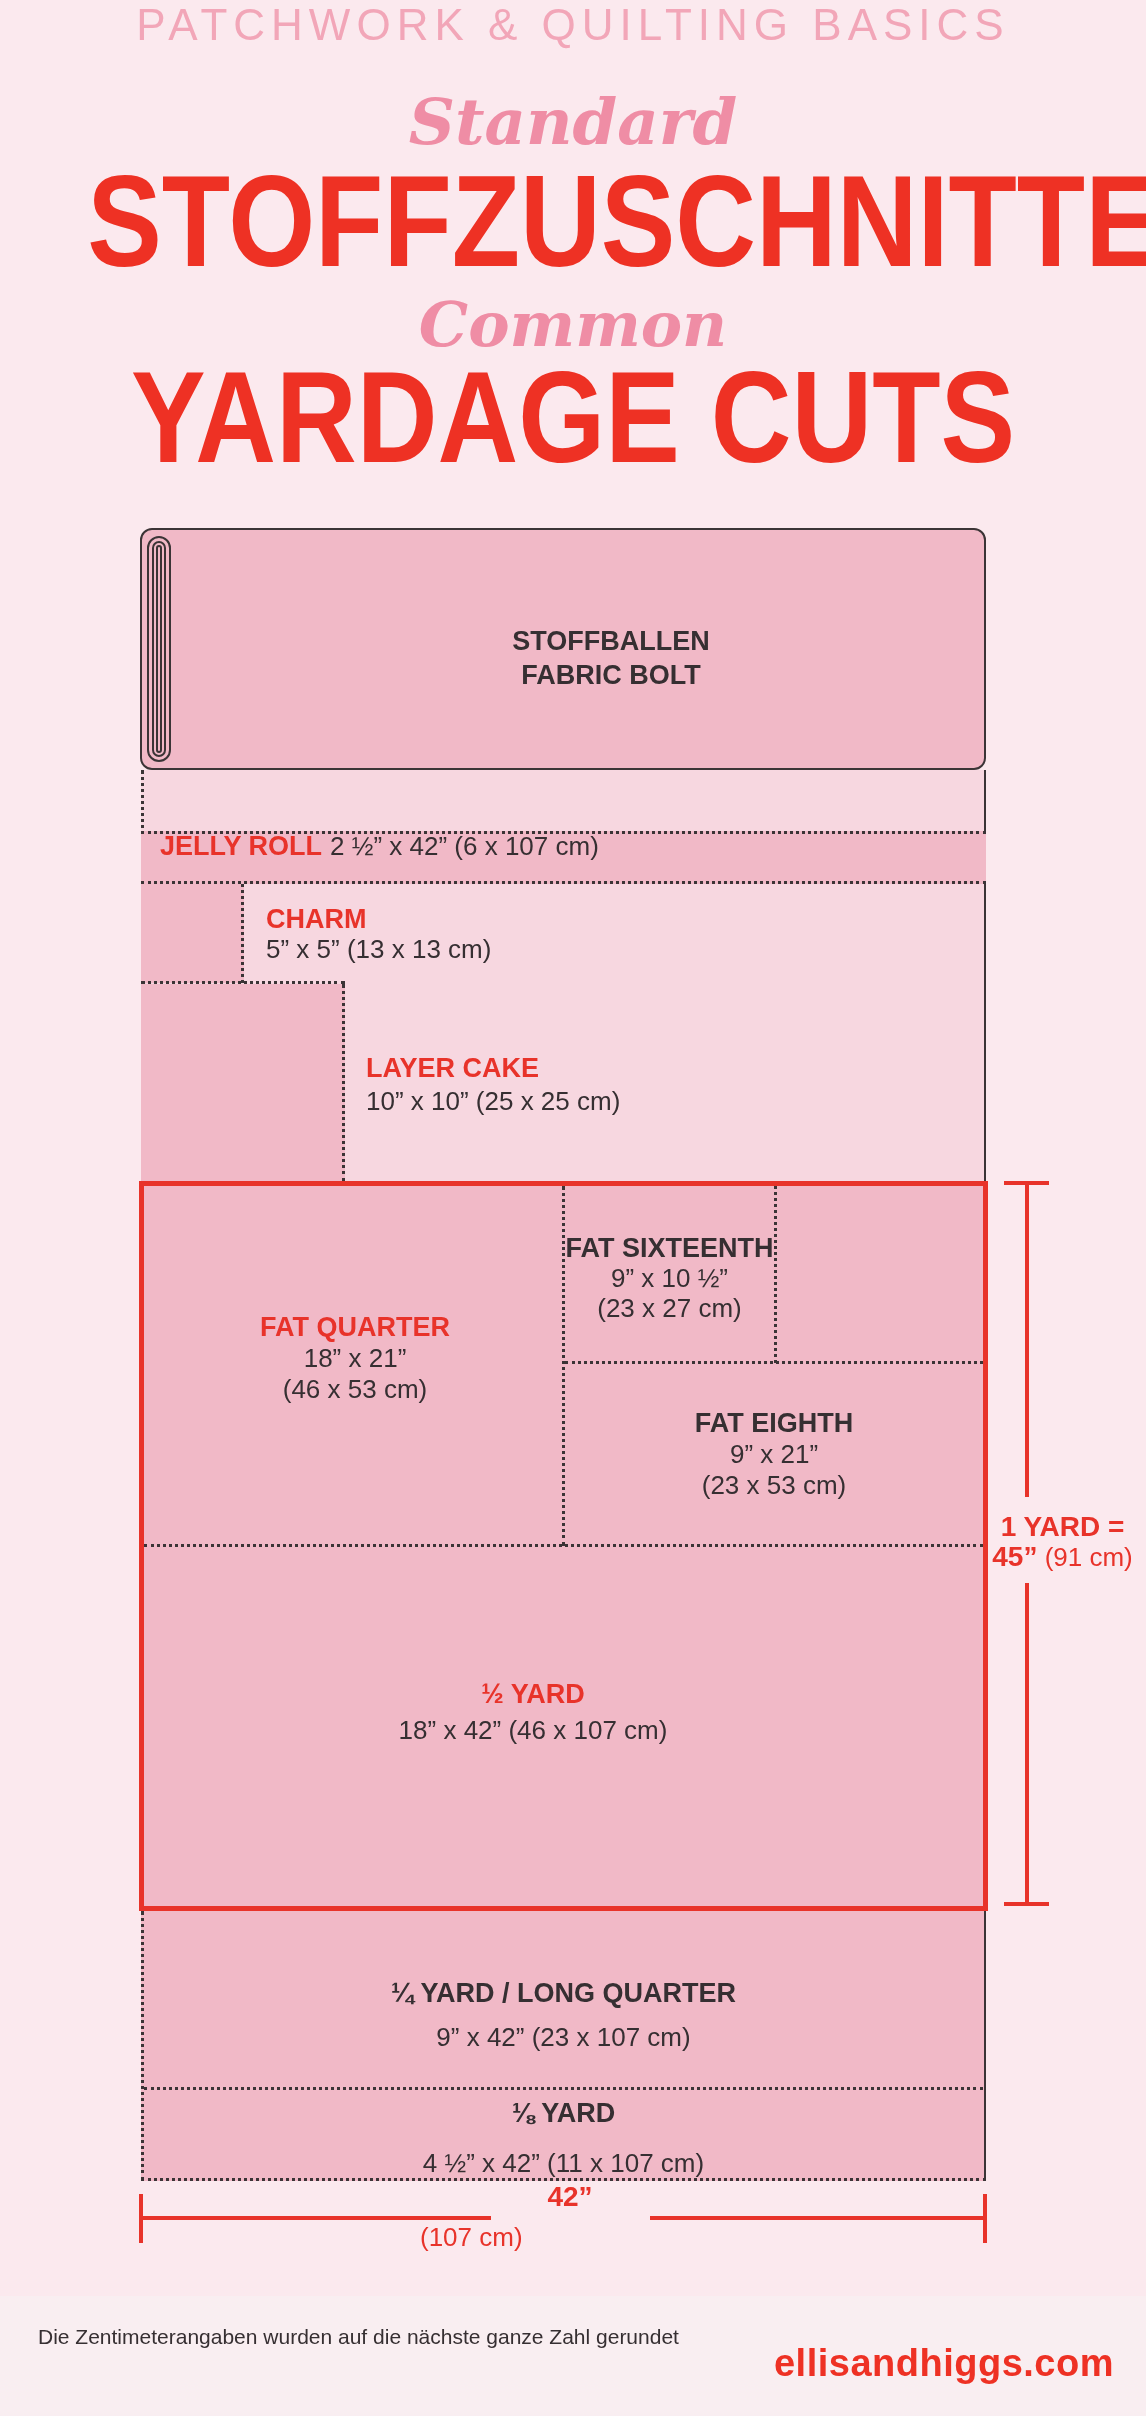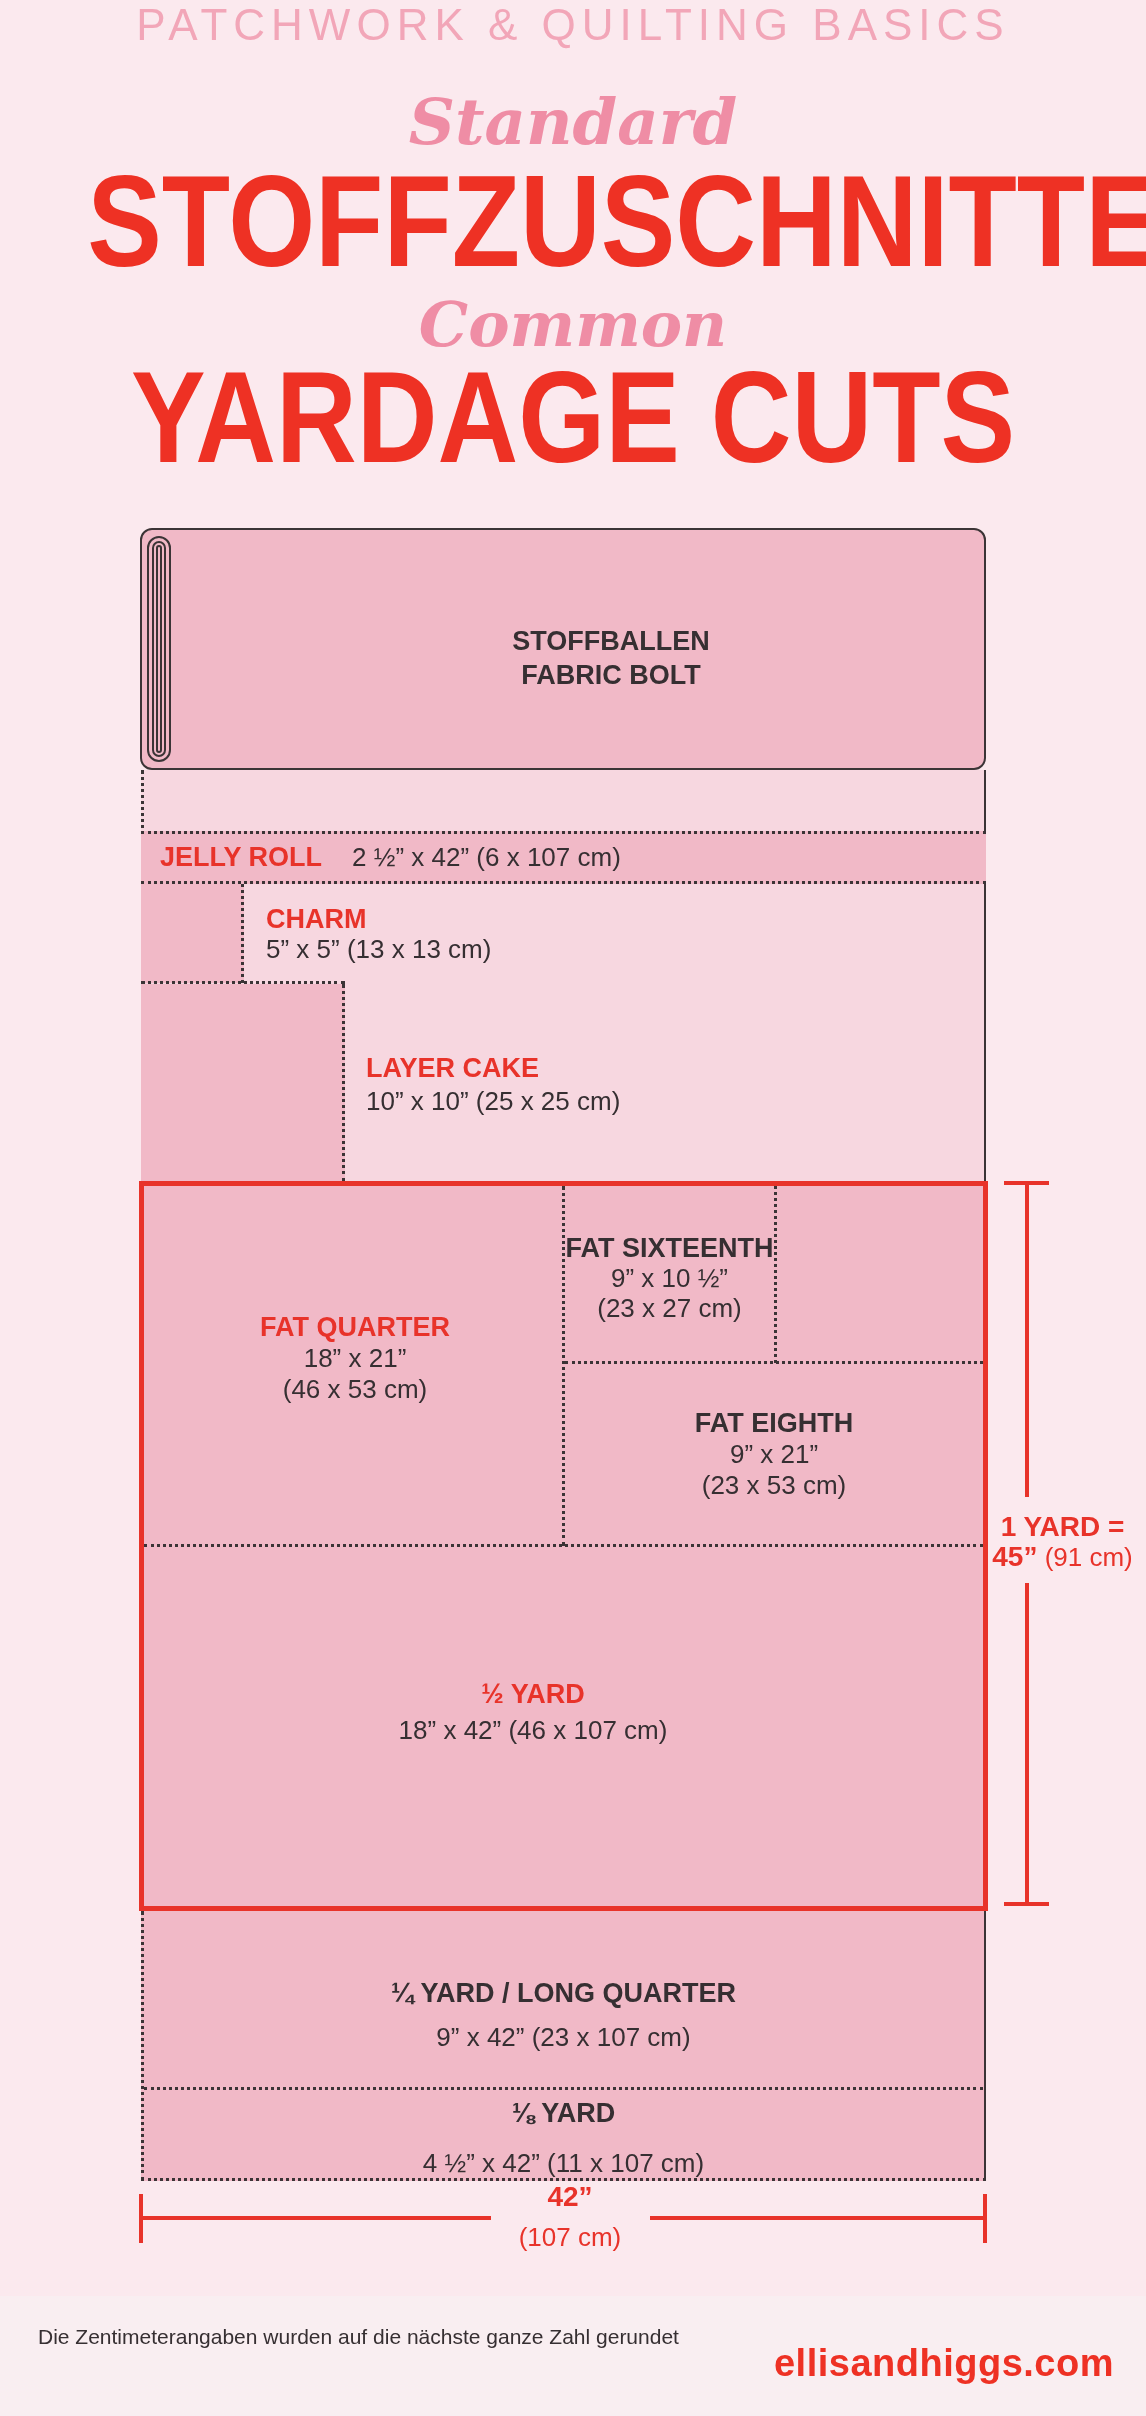--- a/index.html
+++ b/index.html
@@ -64,21 +64,21 @@
   .line-half-top{left:144px;top:1544px;width:839px}
   .line-quarter-bottom{left:144px;top:2087px;width:839px}
 
   
   .cut-name{font-weight:bold;font-size:27px;color:var(--accent-red)}
   .cut-name.ink{color:var(--ink-dark)}
   .dims{font-size:26px;color:var(--ink-dark)}
   .ctr{text-align:center}
   .bolt-label{left:140px;top:624px;width:942px;text-align:center;line-height:34px;
         font-weight:bold;font-size:27px;color:var(--ink-dark)}
-  .jelly-label{left:160px;top:831px;height:53px;display:flex;align-items:center;gap:30px;white-space:nowrap}
+  .jelly-label{left:160px;top:831px;height:53px;display:flex;gap:8px;white-space:nowrap}
   .charm-label{left:266px;top:904px;line-height:30px;white-space:nowrap}
   .layer-label{left:366px;top:1052px;line-height:33px;white-space:nowrap}
   .fq-label{left:200px;top:1312px;width:310px;line-height:31px}
   .fs-label{left:565px;top:1233px;width:209px;line-height:30px}
   .fe-label{left:565px;top:1408px;width:418px;line-height:31px}
   .half-label{left:128px;top:1678px;width:810px;line-height:32px}
   .half-label .dims{display:block;margin-top:4px}
   .quarter-label{left:141px;top:1977px;width:845px;line-height:32px}
   .quarter-label .dims{display:block;margin-top:12px}
   .eighth-label{left:141px;top:2098px;width:845px;line-height:30px}
@@ -92,21 +92,21 @@
   .yard-cap-b{left:1004px;top:1902px;width:45px;height:4px}
   .yard-label{left:975px;top:1512px;width:175px;text-align:center;line-height:30px;
         color:var(--accent-red);font-size:26px;white-space:nowrap}
   .yard-label .b{font-weight:bold;font-size:28px}
   .width-seg-l{left:141px;top:2216px;width:350px;height:4px}
   .width-seg-r{left:650px;top:2216px;width:336px;height:4px}
   .width-cap-l{left:139px;top:2194px;width:4px;height:49px}
   .width-cap-r{left:983px;top:2194px;width:4px;height:49px}
   .width-value{left:420px;top:2183px;width:300px;text-align:center;font-weight:bold;
         font-size:28px;line-height:28px;color:var(--accent-red)}
-  .width-metric{left:420px;top:2223px;width:300px;text-align:center;font-size:26px;
+  .width-metric{left:420px;top:2223px;width:300px;text-align:left;font-size:26px;
         line-height:28px;color:var(--accent-red)}
 
   
   .footer{left:0;top:2296px;width:1146px;height:120px;background:var(--footer-bg)}
   .notes{left:38px;top:2322px;font-size:21px;line-height:30px;color:var(--ink-dark)}
   .brand{right:32px;top:2342px;font-size:38px;font-weight:bold;color:var(--title-red);
         letter-spacing:0.5px}
 </style>
 </head>
 <body>

